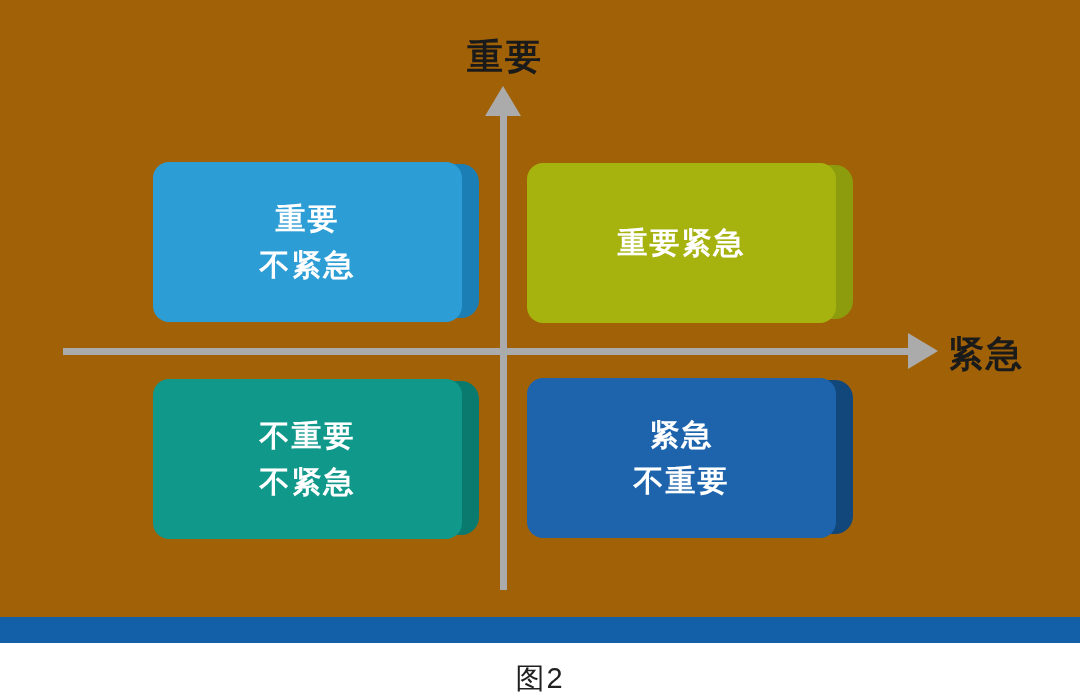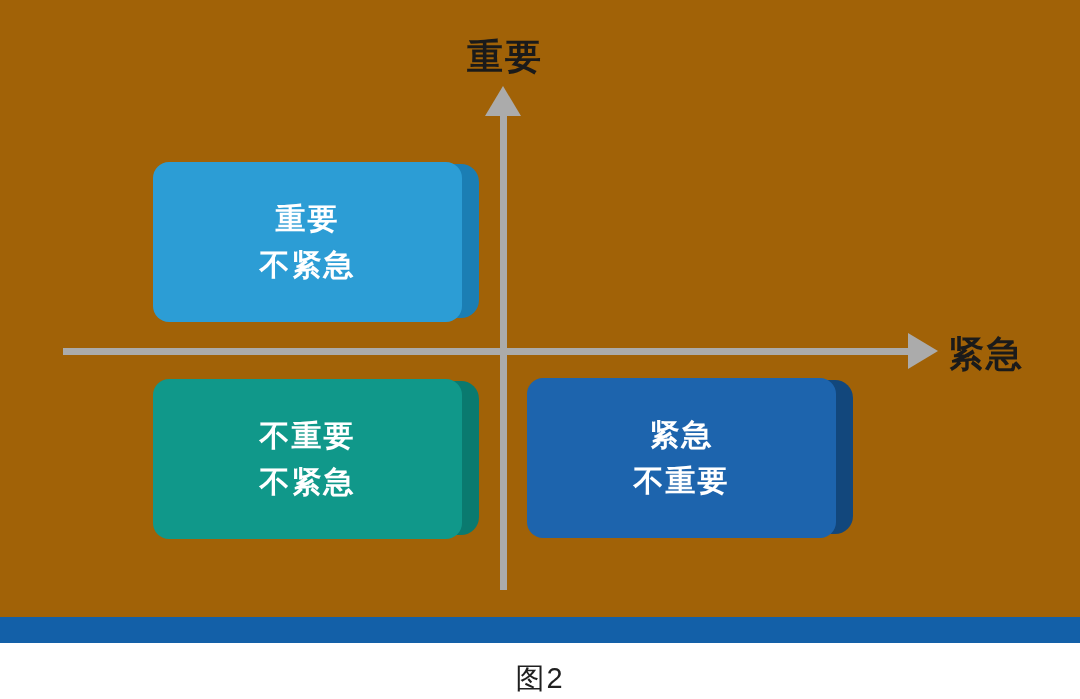--- a/index.html
+++ b/index.html
@@ -123,20 +123,27 @@
   <div class="axis-line h-line"></div>
 
   <div class="card card-tl">
     <div class="side"></div>
     <div class="face">
       <span>重要</span>
       <span>不紧急</span>
     </div>
   </div>
 
+  <div class="card card-tr">
+    <div class="side"></div>
+    <div class="face">
+      <span>重要紧急</span>
+      <span></span>
+    </div>
+  </div>
 
   <div class="card card-bl">
     <div class="side"></div>
     <div class="face">
       <span>不重要</span>
       <span>不紧急</span>
     </div>
   </div>
 
   <div class="card card-br">

